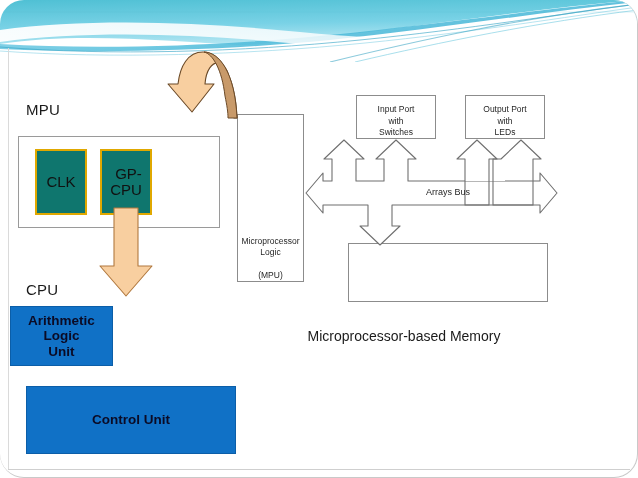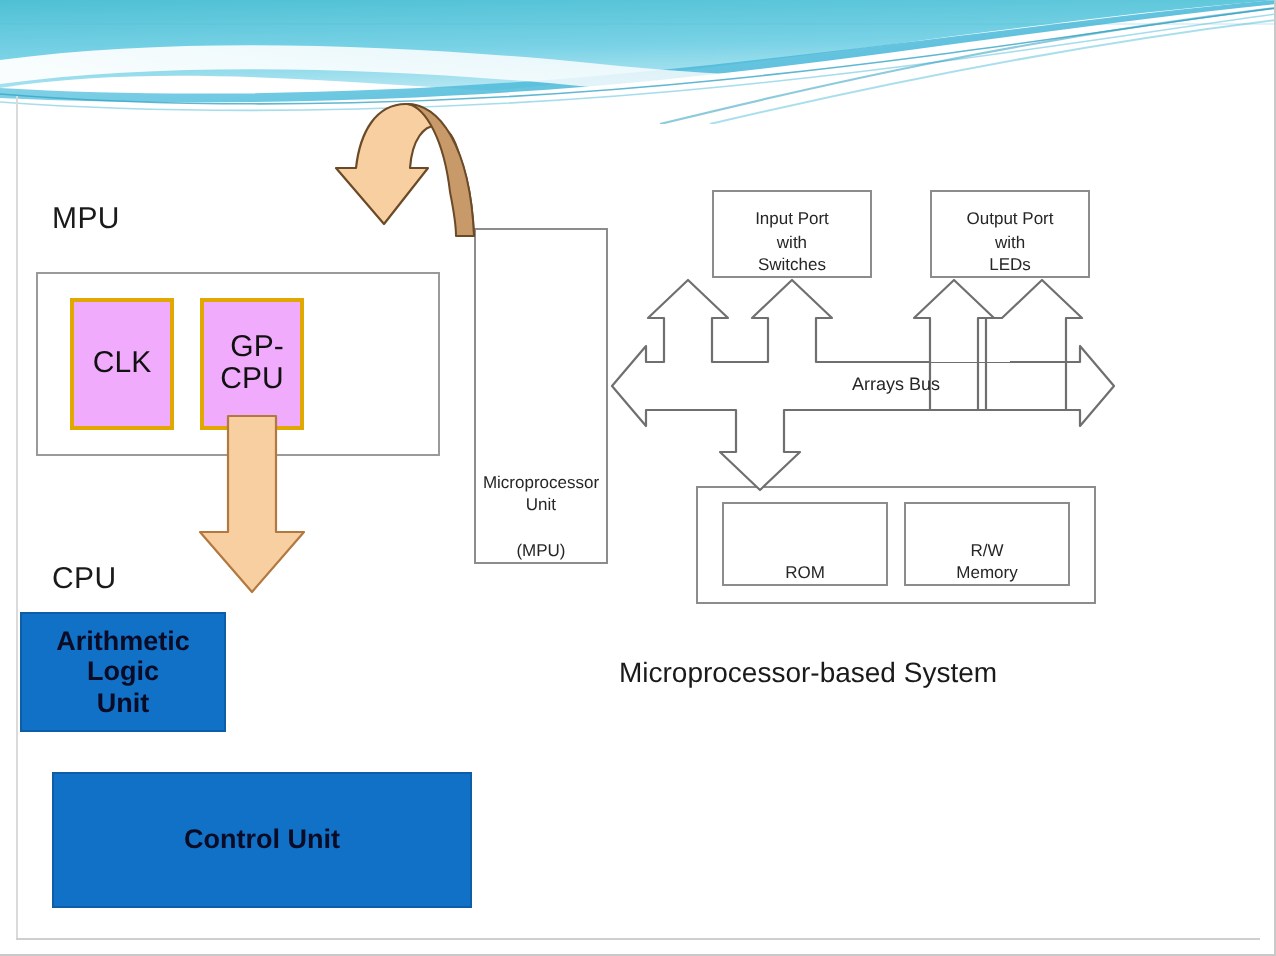--- a/index.html
+++ b/index.html
@@ -12,20 +12,21 @@
   }
   #slide {
     position: relative;
     width: 638px;
     height: 478px;
     overflow: hidden;
     background: #ffffff;
     border-right: 1px solid #c9c9c9;
     border-bottom: 1px solid #c9c9c9;
     box-sizing: border-box;
+    border-radius: 24px;
   }
   
   #wave-band {
     position: absolute;
     left: 0; top: 0;
     width: 638px;
     height: 62px;
     overflow: hidden;
   }
   
@@ -69,21 +70,21 @@
     left: 18px;
     top: 48px;
     width: 202px;
     height: 92px;
     border: 1px solid #9a9a9a;
     background: #ffffff;
     box-sizing: border-box;
   }
   .ybox {
     position: absolute;
-    background: #f0abfc;
+    background: #0f766e;
     border: 2px solid #E0A800;
     box-sizing: border-box;
     display: flex;
     align-items: center;
     justify-content: center;
     text-align: center;
     font-size: 15px;
     color: #111111;
     line-height: 1.05;
     font-weight: 400;
@@ -238,47 +239,40 @@
              L168,84 L192,112 L214,84 L205,84
              C206,70 212,62 219,63 C229,64 233,85 234,118 Z" fill="#F8CFA0" stroke="#6B4A28" stroke-width="1.1" stroke-linejoin="round"></path>
     <path d="M237,118 C235,72 219,52 204,52 C213,54 222,70 225,96
              C227,106 228,112 228,118 Z" fill="#C89A6A" stroke="#6B4A28" stroke-width="1.0" stroke-linejoin="round"></path>
   </svg>
 
   <div id="right-figure">
 
     <div class="dbox" id="dbox-mpu">
       <span style="white-space:pre-line">Microprocessor
-Unit
+Logic
 
 (MPU)</span>
     </div>
 
     <div class="dbox" id="dbox-inport">
       <span style="white-space:pre-line">Input Port
 with
 Switches</span>
     </div>
 
     <div class="dbox" id="dbox-outport">
       <span style="white-space:pre-line">Output Port
 with
 LEDs</span>
     </div>
 
     <div class="dbox" id="dbox-memouter"></div>
 
-    <div class="dbox" id="dbox-rom">
-      <span>ROM</span>
-    </div>
-
-    <div class="dbox" id="dbox-rw">
-      <span style="white-space:pre-line">R/W
-Memory</span>
-    </div>
+
 
     <svg class="ov" width="352" height="207" viewBox="0 0 352 207">
       <g fill="#ffffff" stroke="#6f6f6f" stroke-width="1.1" stroke-linejoin="round">
 
         <path d="M95,86 L95,78 L78,98 L95,118 L95,110
                  L140,110 L140,131 L132,131 L152,150 L172,131 L164,131 L164,110
                  L312,110 L312,118 L329,98 L312,78 L312,86
                  L180,86 L180,64 L188,64 L168,45 L148,64 L156,64 L156,86
                  L128,86 L128,64 L136,64 L116,45 L96,64 L104,64 L104,86 Z"></path>
 
@@ -287,15 +281,15 @@
 
       <g fill="#ffffff" stroke="#6f6f6f" stroke-width="1.1" stroke-linejoin="round">
         <path d="M237,110 L237,64 L229,64 L249,45 L269,64 L261,64 L261,110 Z" fill="none"></path>
         <path d="M265,110 L265,64 L273,64 L293,45 L313,64 L305,64 L305,110 Z" fill="none"></path>
       </g>
     </svg>
 
     <div id="bus-label">Arrays Bus</div>
   </div>
 
-  <div id="caption">Microprocessor-based System</div>
+  <div id="caption">Microprocessor-based Memory</div>
 
 </div>
 
 </body></html>

